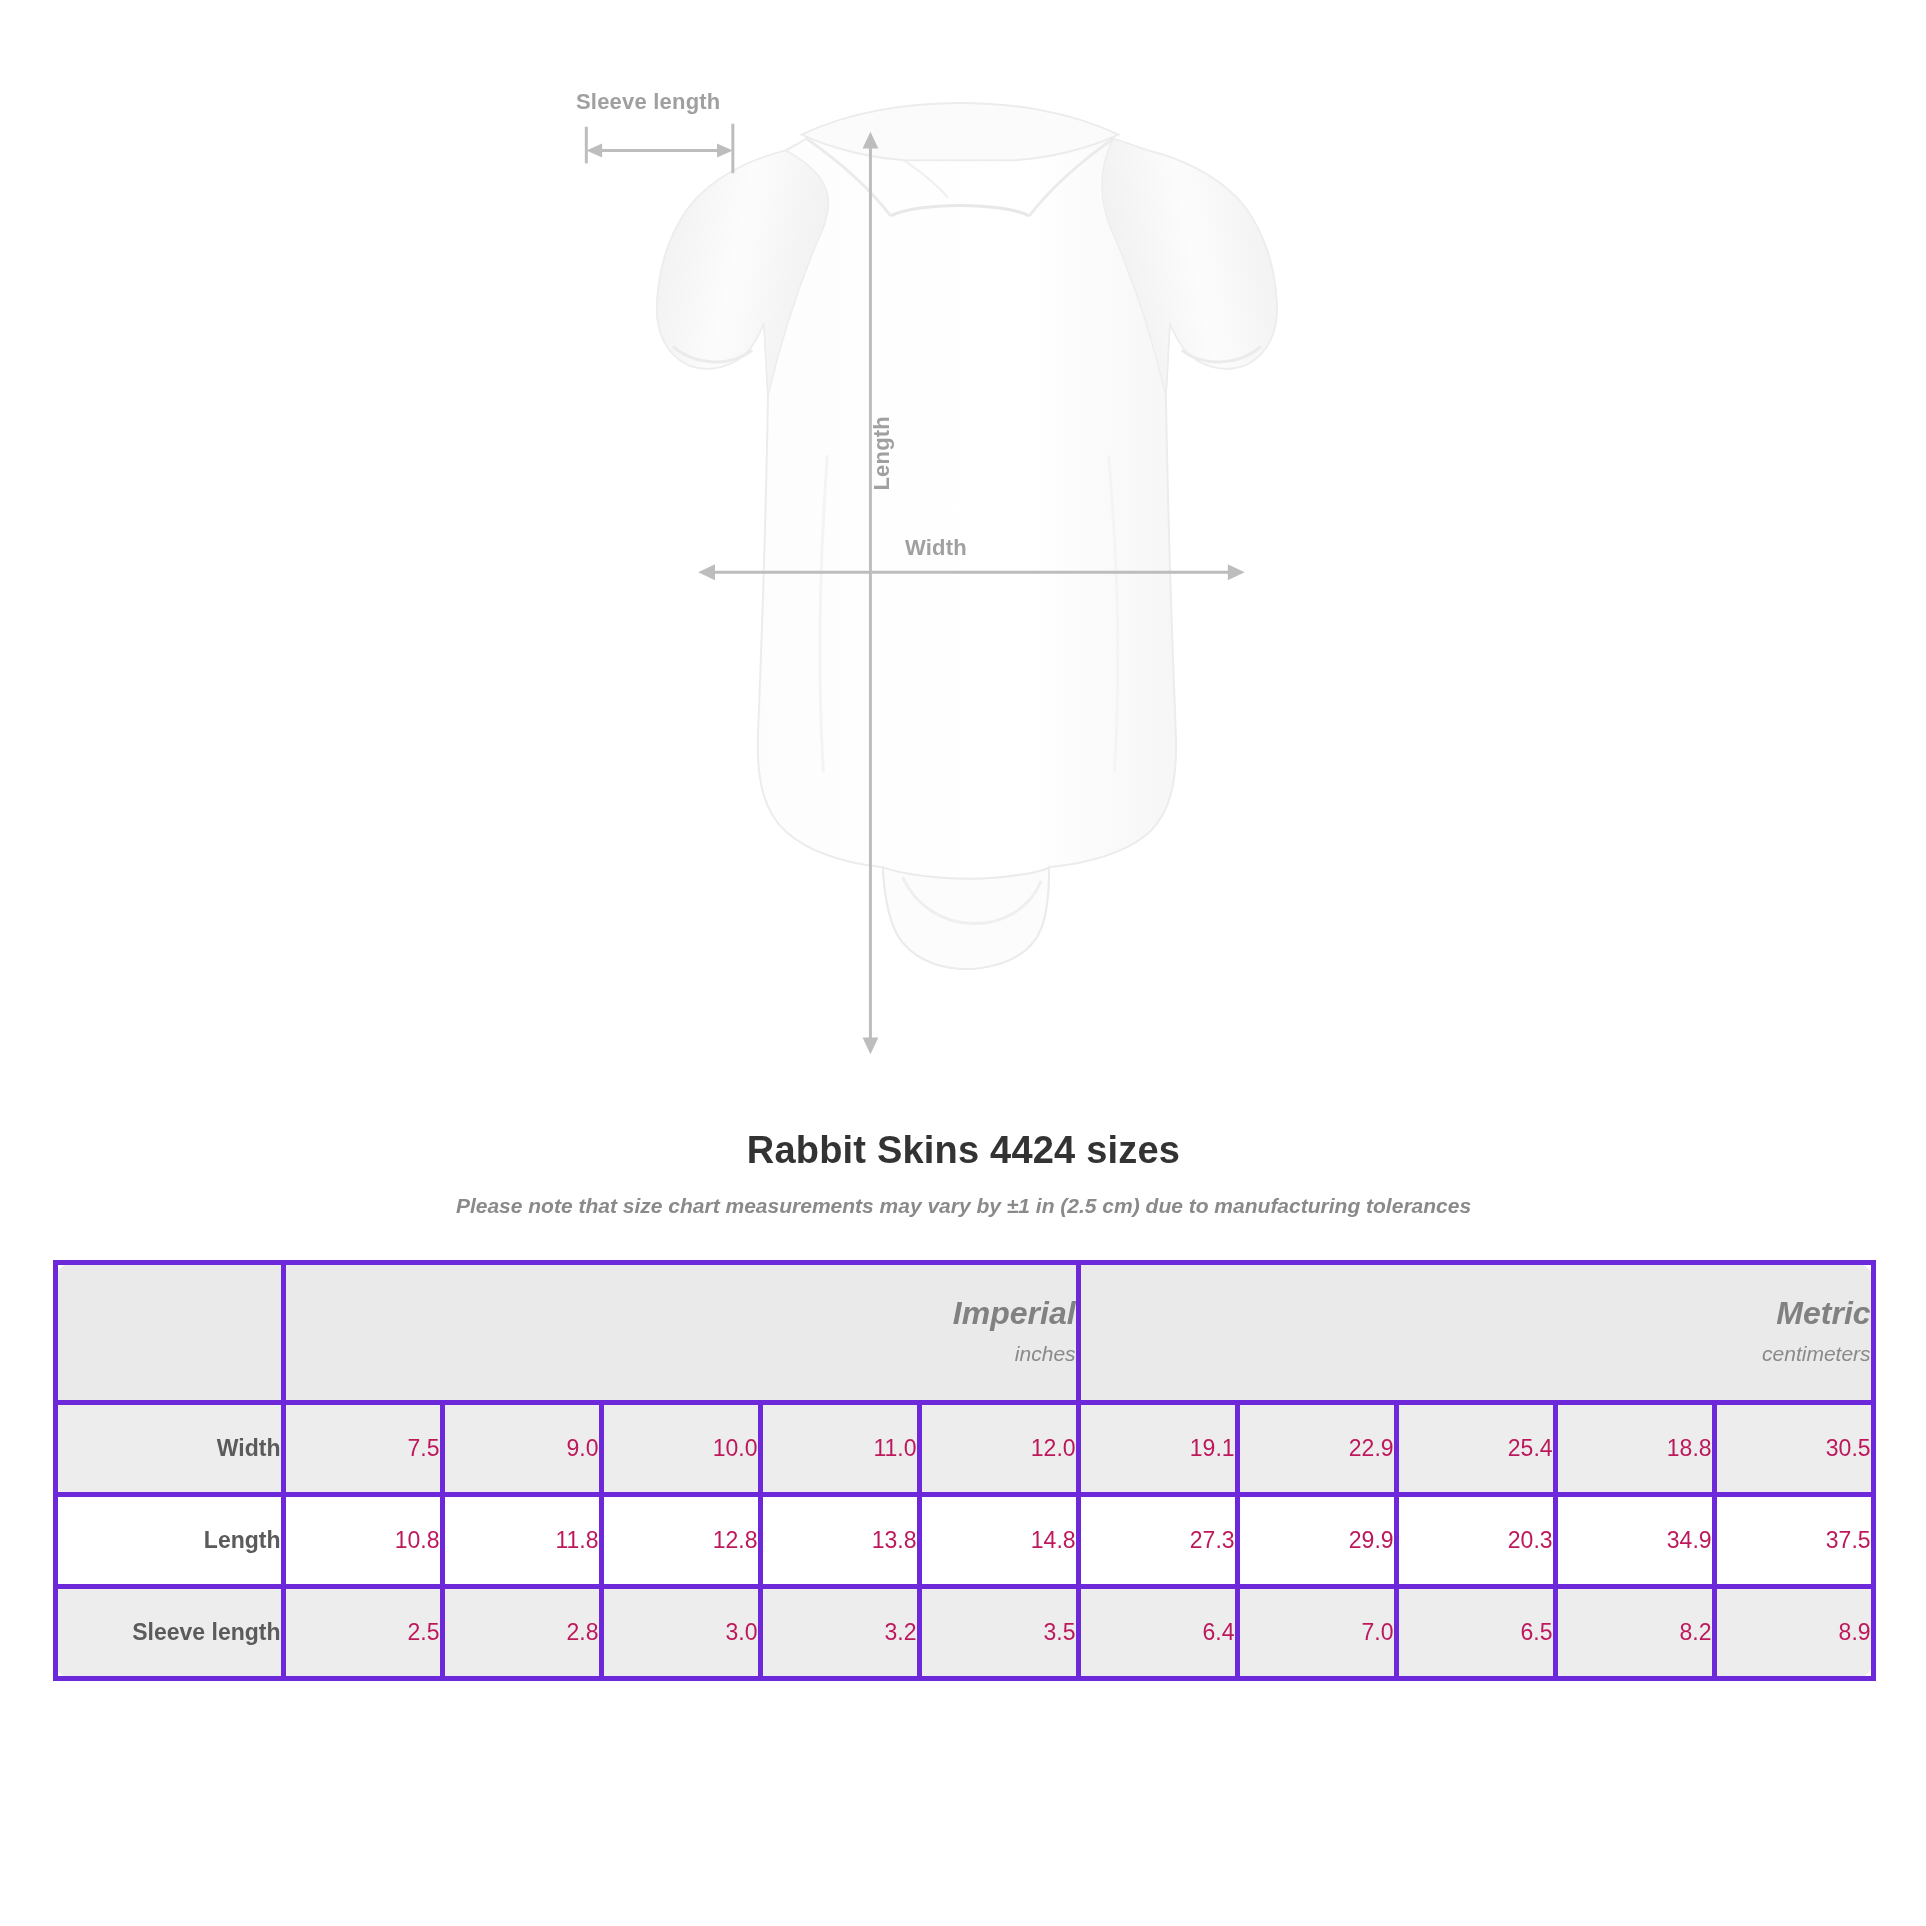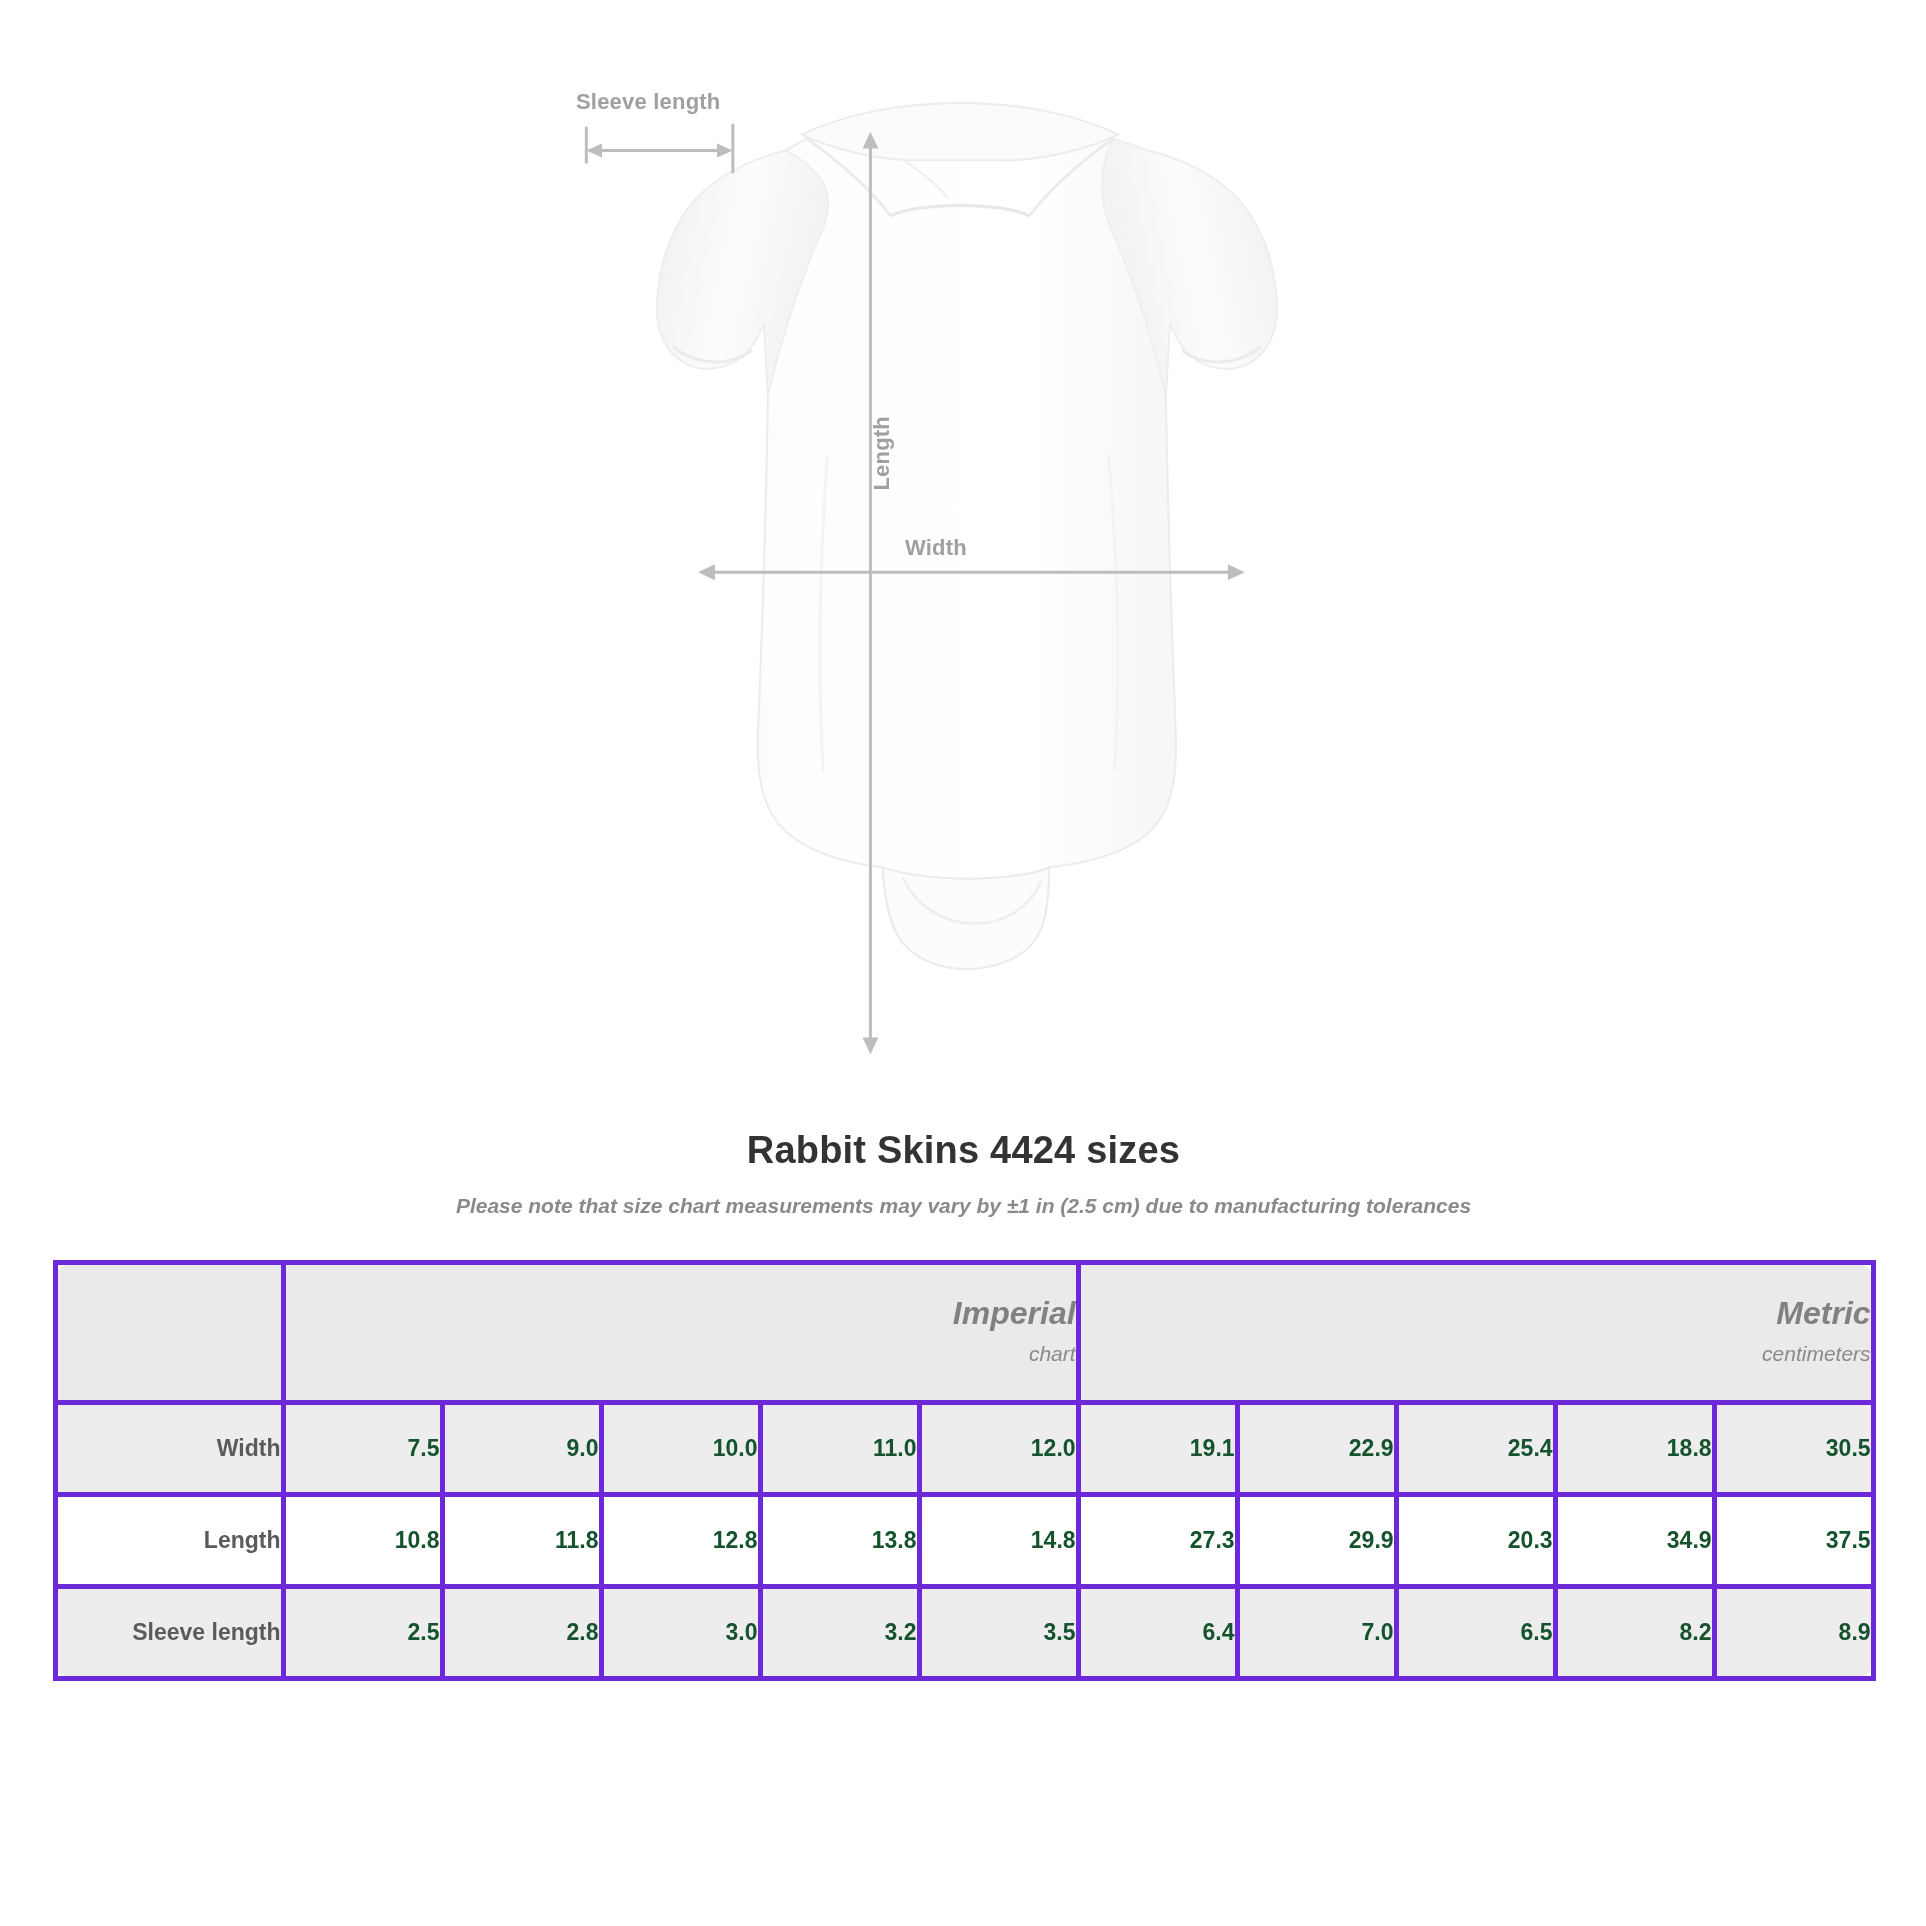--- a/index.html
+++ b/index.html
@@ -130,22 +130,21 @@
     color: #5b5b5b;
     font-size: 22px;
     line-height: 1.25;
   }
   .sizes-row td.rowlabel {
     color: #5b5b5b;
   }
   .data-row td {
     padding: 30px 0;
     font-size: 23px;
-    color: #14532d;
-    font-weight: bold;
+    color: #be185d;
   }
   .data-row.shade td { background: #ededed; }
   .data-row.plain td { background: #ffffff; }
   .data-row td.rowlabel {
     font-weight: bold;
     color: #5b5b5b;
   }
   .round-bl { border-bottom-left-radius: 18px; }
   .round-br { border-bottom-right-radius: 18px; }
 </style>
@@ -276,21 +275,21 @@
           <col style="width:159px">
           <col style="width:159px">
           <col style="width:159px">
           <col style="width:159px">
       </colgroup>
       <tbody>
         <tr class="hdr-row">
           <td class="corner-cell hdr-round-left"></td>
           <td colspan="5">
             <div class="unit-sys">Imperial</div>
-            <div class="unit-sub">chart</div>
+            <div class="unit-sub">inches</div>
           </td>
           <td colspan="5" class="hdr-round-right">
             <div class="unit-sys">Metric</div>
             <div class="unit-sub">centimeters</div>
           </td>
         </tr>
 
 
         <tr class="data-row shade">
           <td class="rowlabel">Width</td>

